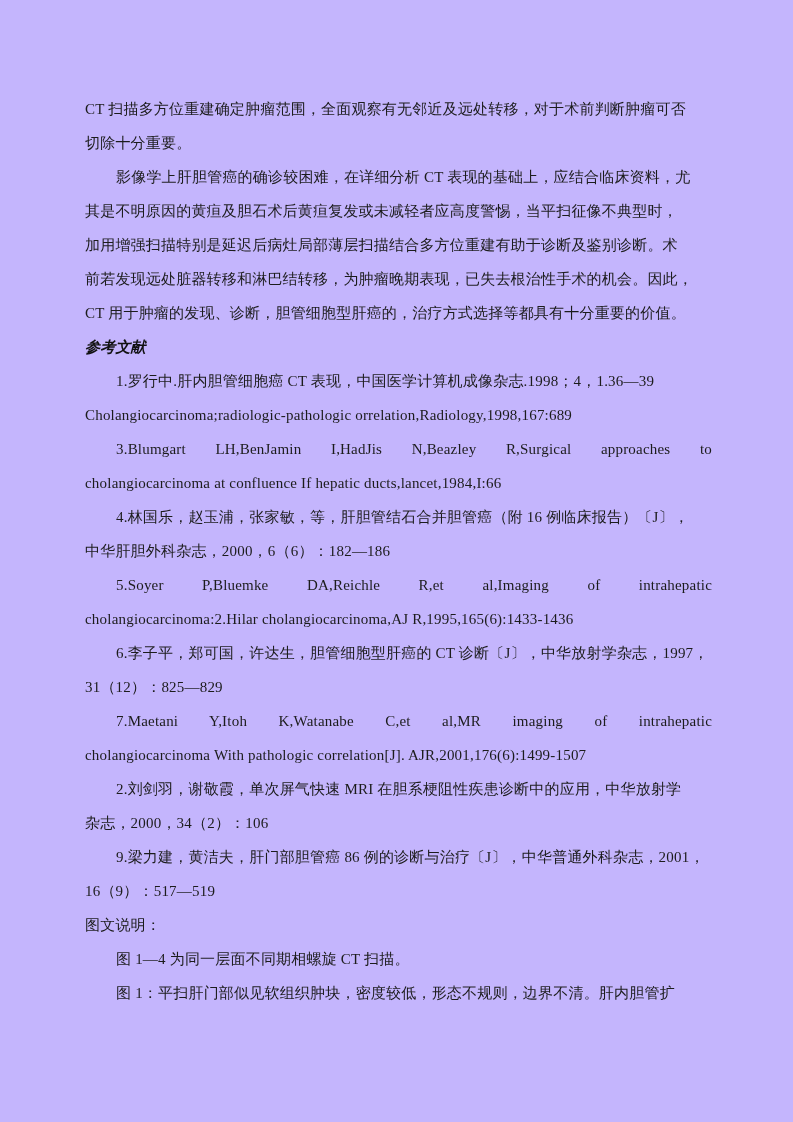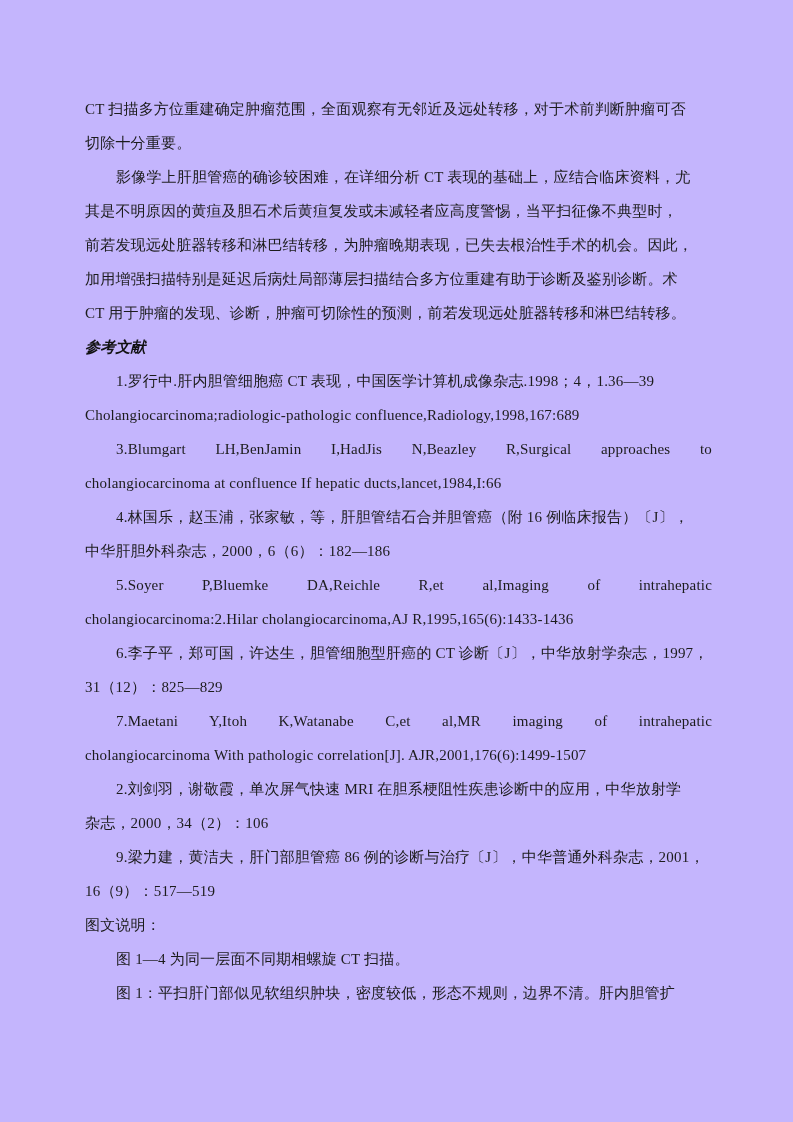--- a/index.html
+++ b/index.html
@@ -46,26 +46,26 @@
 </style>
 </head>
 <body>
 
 <div class="page">
   <div class="content" id="content">
       <div class="line">CT 扫描多方位重建确定肿瘤范围，全面观察有无邻近及远处转移，对于术前判断肿瘤可否</div>
       <div class="line">切除十分重要。</div>
       <div class="line indent">影像学上肝胆管癌的确诊较困难，在详细分析 CT 表现的基础上，应结合临床资料，尤</div>
       <div class="line">其是不明原因的黄疸及胆石术后黄疸复发或未减轻者应高度警惕，当平扫征像不典型时，</div>
+      <div class="line">加用增强扫描特别是延迟后病灶局部薄层扫描结合多方位重建有助于诊断及鉴别诊断。术</div>
       <div class="line">前若发现远处脏器转移和淋巴结转移，为肿瘤晚期表现，已失去根治性手术的机会。因此，</div>
-      <div class="line">加用增强扫描特别是延迟后病灶局部薄层扫描结合多方位重建有助于诊断及鉴别诊断。术</div>
-      <div class="line">CT 用于肿瘤的发现、诊断，肿瘤可切除性的预测，前若发现远处脏器转移和淋巴结转移。</div>
+      <div class="line">CT 用于肿瘤的发现、诊断，胆管细胞型肝癌的，治疗方式选择等都具有十分重要的价值。</div>
       <div class="line bold">参考文献</div>
       <div class="line indent">1.罗行中.肝内胆管细胞癌 CT 表现，中国医学计算机成像杂志.1998；4，1.36—39</div>
-      <div class="line">Cholangiocarcinoma;radiologic-pathologic confluence,Radiology,1998,167:689</div>
+      <div class="line">Cholangiocarcinoma;radiologic-pathologic orrelation,Radiology,1998,167:689</div>
       <div class="line indent justify">3.Blumgart LH,BenJamin I,HadJis N,Beazley R,Surgical approaches to</div>
       <div class="line">cholangiocarcinoma at confluence If hepatic ducts,lancet,1984,I:66</div>
       <div class="line indent">4.林国乐，赵玉浦，张家敏，等，肝胆管结石合并胆管癌（附 16 例临床报告）〔J〕，</div>
       <div class="line">中华肝胆外科杂志，2000，6（6）：182—186</div>
       <div class="line indent justify">5.Soyer P,Bluemke DA,Reichle R,et al,Imaging of intrahepatic</div>
       <div class="line">cholangiocarcinoma:2.Hilar cholangiocarcinoma,AJ R,1995,165(6):1433-1436</div>
       <div class="line indent">6.李子平，郑可国，许达生，胆管细胞型肝癌的 CT 诊断〔J〕，中华放射学杂志，1997，</div>
       <div class="line">31（12）：825—829</div>
       <div class="line indent justify">7.Maetani Y,Itoh K,Watanabe C,et al,MR imaging of intrahepatic</div>
       <div class="line">cholangiocarcinoma With pathologic correlation[J]. AJR,2001,176(6):1499-1507</div>

